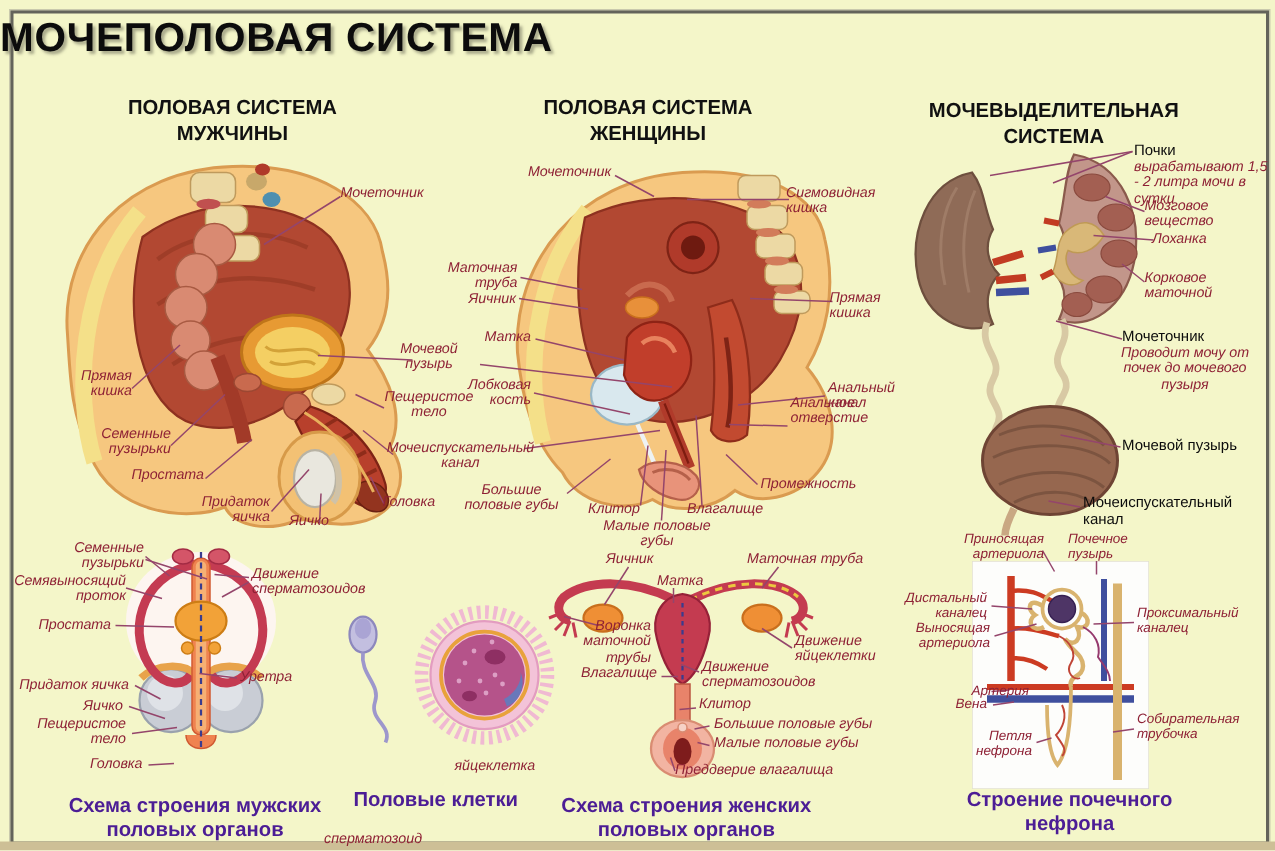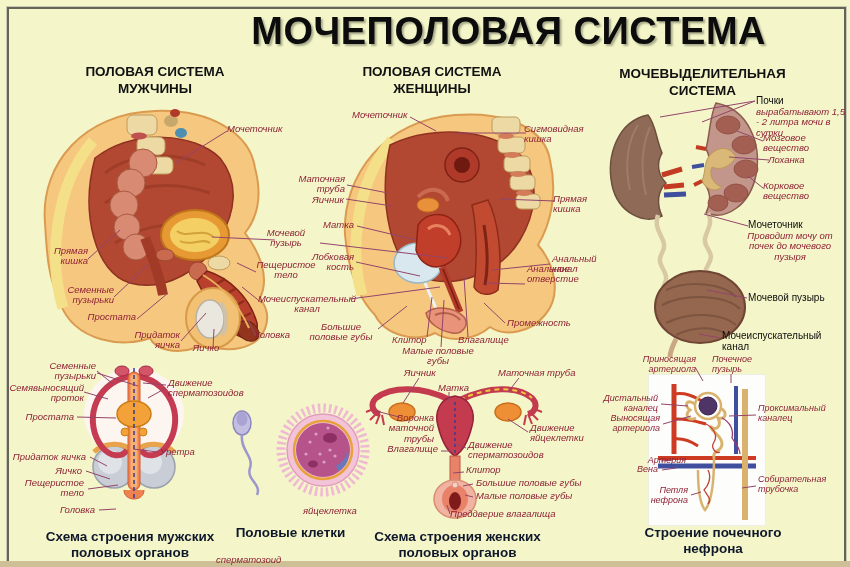--- a/index.html
+++ b/index.html
@@ -1,25 +1,25 @@
 <!DOCTYPE html>
 <html><head>
 <meta charset="utf-8">
 <style>
   html,body{margin:0;padding:0;}
   .poster{position:relative;width:850px;height:567px;background:#f4f6c9;overflow:hidden;
           font-family:"Liberation Sans",sans-serif;}
   .frame{position:absolute;left:7px;top:7px;width:835px;height:552px;border:2px solid #63635a;
          box-shadow:0 0 0 1px #c9c9ad;}
   .bottom-edge{position:absolute;left:0;top:561px;width:850px;height:6px;background:#cdbf96;}
-  .title{position:absolute;left:0;top:10px;width:766px;text-align:right;
-         font-weight:bold;font-size:38px;letter-spacing:.5px;color:#0c0c0c;
+  .title{position:absolute;left:0;top:10px;width:766px;text-align:left;
+         font-weight:bold;font-size:27px;letter-spacing:.5px;color:#0c0c0c;
          text-shadow:2px 2px 2px rgba(110,110,90,.55);}
   .hd{position:absolute;font-weight:bold;font-size:13.5px;line-height:1.25;text-align:center;color:#111;}
-  .cap{position:absolute;font-weight:bold;font-size:13.5px;line-height:1.2;text-align:center;color:#0f172a;}
+  .cap{position:absolute;font-weight:bold;font-size:13.5px;line-height:1.2;text-align:center;color:#4c1d95;}
   .lbl{position:absolute;font-style:italic;font-size:9.5px;line-height:1.1;color:#8e2135;}
   .sm{font-size:9px;}
   .b{position:absolute;font-weight:normal;font-style:normal;font-size:10px;line-height:1.1;color:#0c0c0c;}
   .r{text-align:right;} .c{text-align:center;} .nw{white-space:nowrap;}
   svg{position:absolute;}
 </style>
 </head>
 <body>
 
 <div class="poster">
@@ -314,21 +314,21 @@
   <div class="lbl" style="left:507px;top:318px;width:76px;">Промежность</div>
   <div class="lbl c" style="left:303px;top:322px;width:76px;">Большие половые губы</div>
   <div class="lbl" style="left:392px;top:335px;width:40px;">Клитор</div>
   <div class="lbl c" style="left:400px;top:346px;width:76px;">Малые половые губы</div>
   <div class="lbl" style="left:458px;top:335px;width:58px;">Влагалище</div>
 
   <div class="b" style="left:756px;top:95px;width:60px;">Почки</div>
   <div class="lbl" style="left:756px;top:107px;width:90px;">вырабатывают 1,5 - 2 литра мочи в сутки</div>
   <div class="lbl" style="left:763px;top:133px;width:62px;">Мозговое вещество</div>
   <div class="lbl" style="left:768px;top:155px;width:54px;">Лоханка</div>
-  <div class="lbl" style="left:763px;top:181px;width:62px;">Корковое вещество</div>
+  <div class="lbl" style="left:763px;top:181px;width:62px;">Корковое маточной</div>
   <div class="b" style="left:748px;top:219px;width:84px;">Мочеточник</div>
   <div class="lbl c" style="left:740px;top:231px;width:100px;">Проводит мочу от почек до мочевого пузыря</div>
   <div class="b" style="left:748px;top:292px;width:100px;">Мочевой пузырь</div>
   <div class="b" style="left:722px;top:330px;width:118px;">Мочеиспускательный канал</div>
 
   <div class="lbl r" style="left:36px;top:361px;width:60px;">Семенные пузырьки</div>
   <div class="lbl r" style="left:0px;top:383px;width:84px;text-align:right;">Семявыносящий проток</div>
   <div class="lbl r" style="left:22px;top:412px;width:52px;">Простата</div>
   <div class="lbl r nw" style="left:8px;top:452px;width:78px;">Придаток яичка</div>
   <div class="lbl r" style="left:50px;top:466px;width:32px;">Яичко</div>

